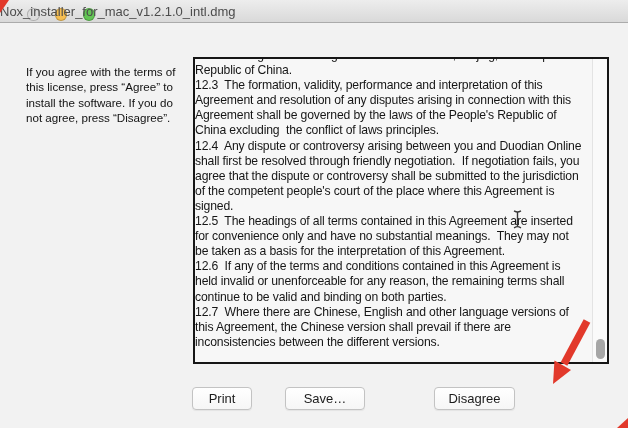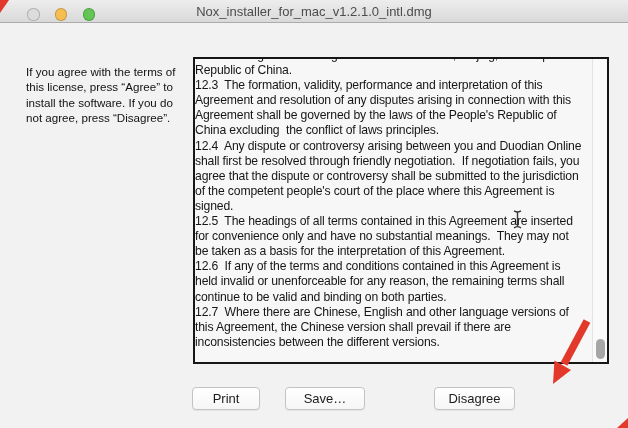--- a/index.html
+++ b/index.html
@@ -14,21 +14,20 @@
   }
 
   
   .titlebar {
     position: absolute; left: 0; top: 0; right: 0; height: 23px;
     background: linear-gradient(180deg, #ededed 0%, #d9d9d9 100%);
     border-bottom: 1px solid #ababab;
   }
   .titlebar .title {
     position: absolute; left: 0; right: 0; top: 4px;
-    text-align: center;
     font-size: 13px; color: #4c4c4c;
   }
   .traffic { position: absolute; left: 27px; top: 8px; height: 13px; }
   .traffic .light {
     display: inline-block; width: 12.5px; height: 12.5px;
     border-radius: 50%; margin-right: 11px;
     border: 0.5px solid rgba(0,0,0,0.2);
     vertical-align: top;
   }
 
@@ -74,21 +73,21 @@
     position: absolute;
     height: 23px;
     background: linear-gradient(180deg, #ffffff, #f6f6f6);
     border: 1px solid #c3c3c3;
     border-radius: 4px;
     box-shadow: 0 1px 1px rgba(0,0,0,0.06);
     font-family: "Liberation Sans", "DejaVu Sans", sans-serif;
     font-size: 13px; color: #1b1b1b;
     text-align: center;
   }
-  #btn-print    { left: 192px; top: 387px; width: 68px; }
+  #btn-print    { left: 192px; top: 387px; width: 60px; }
   #btn-save     { left: 285px; top: 387px; width: 80px; }
   #btn-disagree { left: 434px; top: 387px; width: 81px; }
   #btn-agree    { left: 527px; top: 387px; width: 63px; }
 
   
   .overlay {
     position: absolute; left: 0; top: 0;
     width: 628px; height: 428px;
     pointer-events: none;
   }

